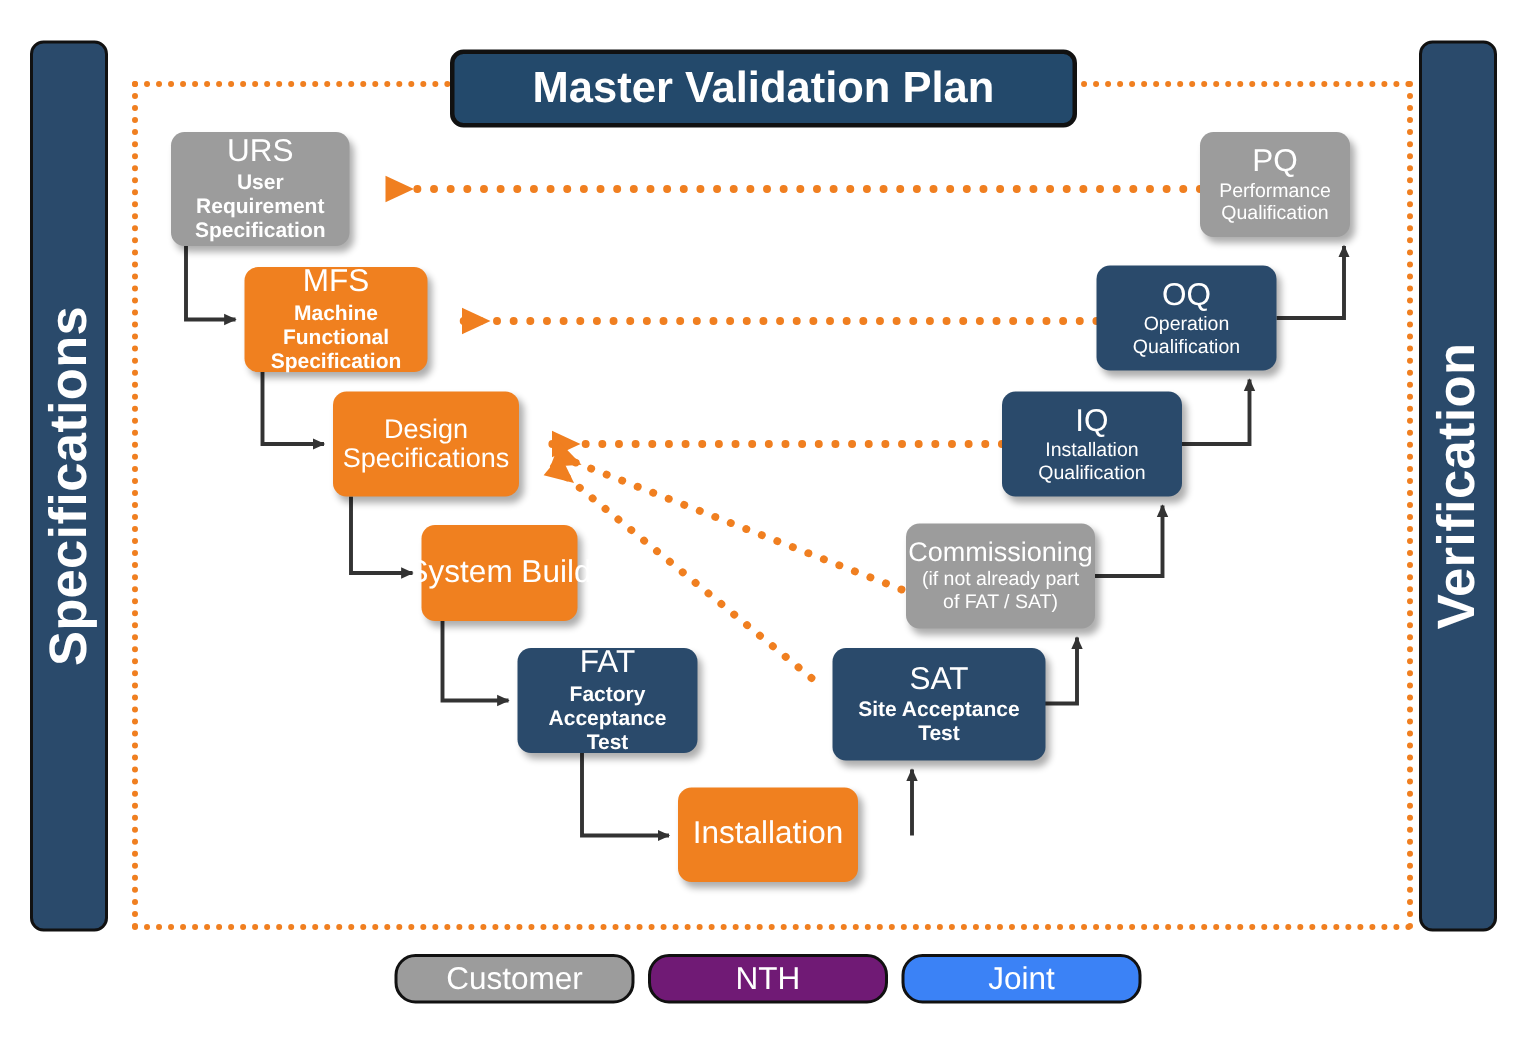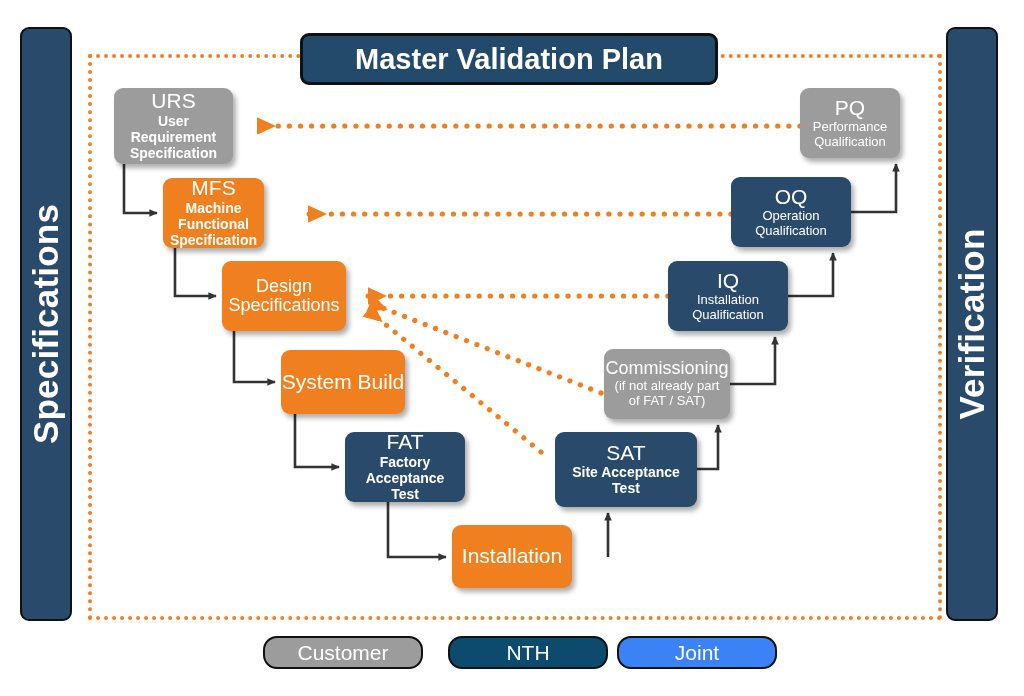--- a/index.html
+++ b/index.html
@@ -114,21 +114,21 @@
     border: 2px solid #111111;
     border-radius: 14px;
     box-sizing: border-box;
     display: flex;
     align-items: center;
     justify-content: center;
     color: #ffffff;
     font-size: 21px;
   }
   .legend-item.customer { background: #9C9C9C; }
-  .legend-item.nth      { background: #0c4a6e; margin-left: 16px; }
+  .legend-item.nth      { background: #701a75; }
   .legend-item.joint    { background: #3b82f6; }
 
   svg.wires {
     position: absolute;
     left: 0;
     top: 0;
     width: 1024px;
     height: 696px;
     pointer-events: none;
   }
@@ -182,28 +182,28 @@
       <path d="M601,393 L370,303"></path>
       <path d="M541,452 L368,310"></path>
     </g>
   </svg>
 
   <div id="node-layer">
       <div class="node customer" style="left: 114px; top: 88px; width: 119px; height: 76px;">
         <div class="node-title">URS</div>
         <div class="node-sub">User Requirement<br>Specification</div>
       </div>
-      <div class="node nth" style="left: 163px; top: 178px; width: 101px; height: 70px;">
+      <div class="node nth" style="left: 163px; top: 178px; width: 122px; height: 70px;">
         <div class="node-title">MFS</div>
         <div class="node-sub">Machine Functional<br>Specification</div>
       </div>
       <div class="node nth" style="left: 222px; top: 261px; width: 124px; height: 70px;">
         <div class="node-title small">Design<br>Specifications</div>
       </div>
-      <div class="node nth" style="left: 281px; top: 350px; width: 124px; height: 64px;">
+      <div class="node nth" style="left: 281px; top: 350px; width: 104px; height: 64px;">
         <div class="node-title">System Build</div>
       </div>
       <div class="node joint" style="left: 345px; top: 432px; width: 120px; height: 70px;">
         <div class="node-title">FAT</div>
         <div class="node-sub">Factory Acceptance<br>Test</div>
       </div>
       <div class="node nth" style="left: 452px; top: 525px; width: 120px; height: 63px;">
         <div class="node-title">Installation</div>
       </div>
       <div class="node joint" style="left: 555px; top: 432px; width: 142px; height: 75px;">

